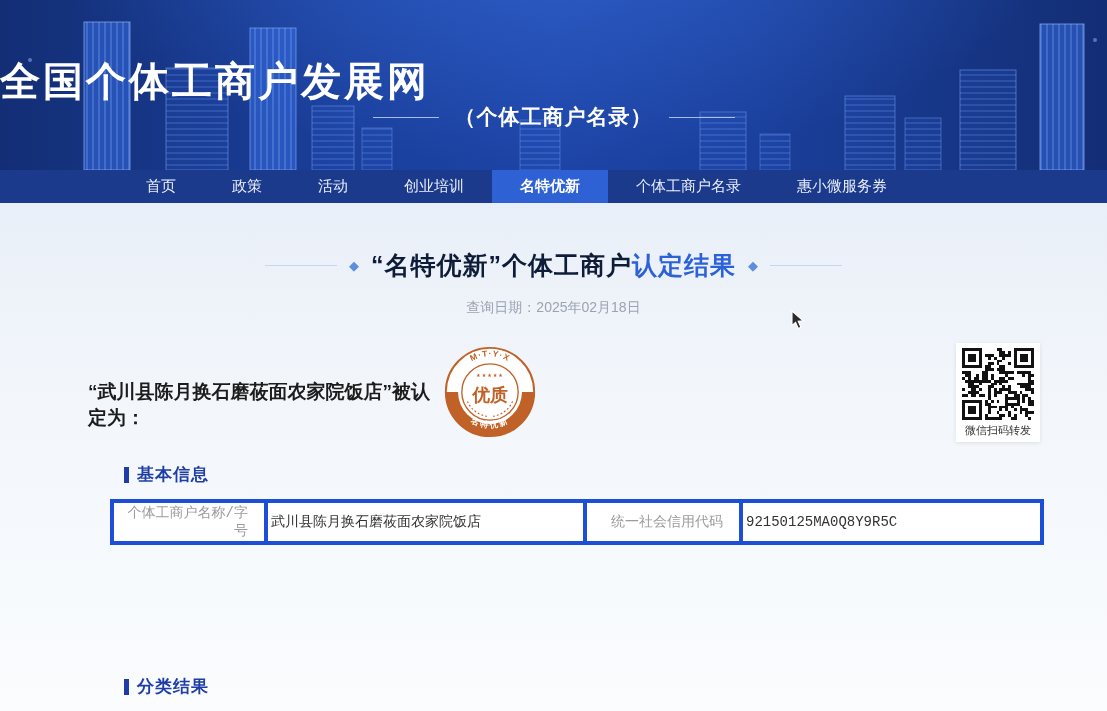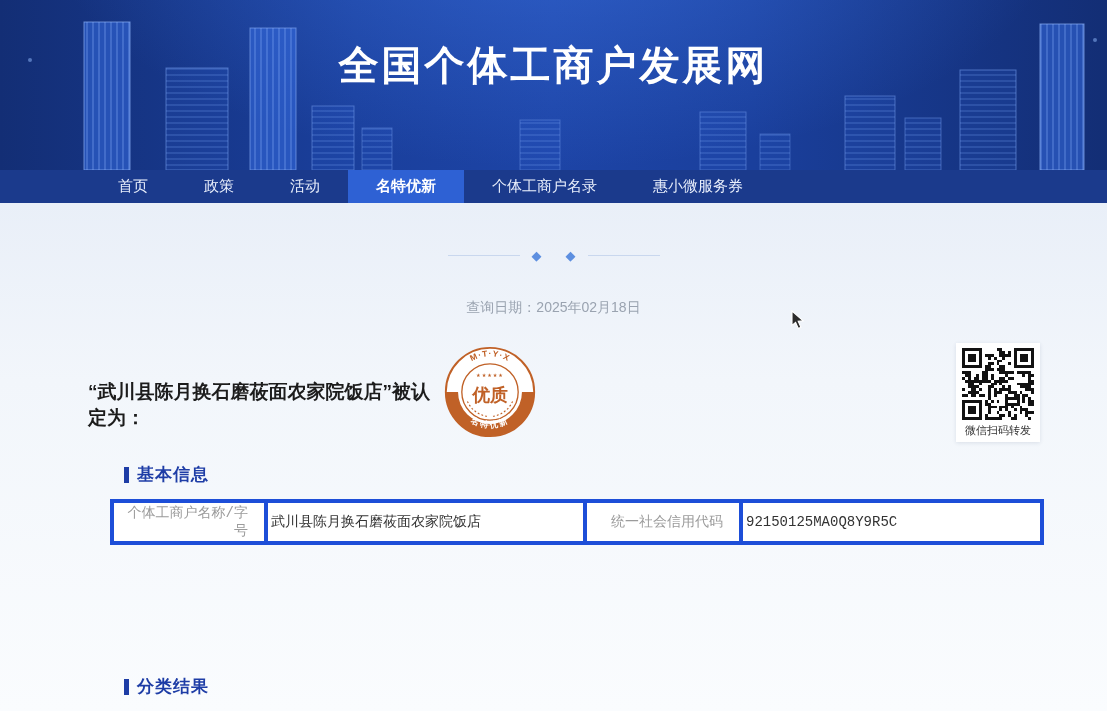--- a/index.html
+++ b/index.html
@@ -10,34 +10,34 @@
   
   .banner {
     position:relative; width:100%; height:170px;
     background:
       radial-gradient(ellipse 820px 400px at 50% -80px, rgba(66,124,238,.50), rgba(66,124,238,0) 62%),
       linear-gradient(90deg,#132e75 0%,#1a3f9c 32%,#1d44a6 50%,#1a3f9c 68%,#132e75 100%);
     overflow:hidden;
   }
   .banner svg.skyline { position:absolute; left:0; top:0; }
   .site-title {
-    position:absolute; top:38px; left:0; width:100%;
-    text-align:center; color:#ffffff; font-size:40px; font-weight:bold; letter-spacing:3px;
+    position:absolute; top:54px; left:0; width:100%;
+    color:#ffffff; font-size:40px; font-weight:bold; letter-spacing:3px;
   }
   .subtitle-row {
     position:absolute; top:103px; left:0; width:100%;
     display:flex; align-items:center; justify-content:center;
   }
   .subline { width:66px; height:1px; background:rgba(190,212,250,.85); }
   .subtitle { color:#ffffff; font-size:21px; font-weight:bold; letter-spacing:1px; margin:0 16px; }
 
   
   .topnav {
     position:relative; width:100%; height:33px; background:#1b3a8c;
-    display:flex; align-items:stretch; padding-left:90px;
+    display:flex; align-items:stretch; padding-left:118px;
   }
   .nav-item {
     display:flex; align-items:center; padding:0 28px;
     color:#e9effc; font-size:15px; cursor:pointer; text-decoration:none; white-space:nowrap;
   }
   .nav-item.active { background:#2e61d4; font-weight:bold; color:#ffffff; }
 
   
   .content {
     position:relative; width:100%; height:508px;
@@ -118,36 +118,43 @@
 
       <rect x="845" y="96" width="50" height="74" fill="url(#stripes)" stroke="rgba(120,160,240,.5)"></rect>
       <rect x="905" y="118" width="36" height="52" fill="url(#stripes)" stroke="rgba(120,160,240,.45)"></rect>
       <rect x="960" y="70" width="56" height="100" fill="url(#stripes)" stroke="rgba(120,160,240,.55)"></rect>
       <rect x="1040" y="24" width="44" height="146" fill="url(#vstripes)" stroke="rgba(140,178,248,.7)"></rect>
       <circle cx="30" cy="60" r="2" fill="rgba(150,190,255,.5)"></circle>
       <circle cx="1095" cy="40" r="2" fill="rgba(150,190,255,.5)"></circle>
       <circle cx="1360" cy="30" r="2" fill="rgba(150,190,255,.4)"></circle>
     </svg>
     <h1 class="site-title">全国个体工商户发展网</h1>
+    <div class="subtitle-row">
+      <span class="subline"></span>
+      <span class="subtitle">（个体工商户名录）</span>
+      <span class="subline"></span>
+    </div>
   </header>
 
   <nav class="topnav">
     <a class="nav-item">首页</a>
     <a class="nav-item">政策</a>
     <a class="nav-item">活动</a>
+    <a class="nav-item">创业培训</a>
     <a class="nav-item active">名特优新</a>
     <a class="nav-item">个体工商户名录</a>
     <a class="nav-item">惠小微服务券</a>
   </nav>
 
   <main class="content">
 
     <div class="page-title-row">
       <span class="deco-line"></span>
       <span class="diamond">◆</span>
+      <h2 class="page-title"><span>“名特优新”个体工商户</span><span class="hl">认定结果</span></h2>
       <span class="diamond">◆</span>
       <span class="deco-line"></span>
     </div>
 
     <div class="query-date"><span>查询日期：</span><span>2025年02月18日</span></div>
 
     <p class="statement">“武川县陈月换石磨莜面农家院饭店”被认定为：</p>
 
     <div class="badge">
       <svg width="94" height="94" viewBox="0 0 100 100">

